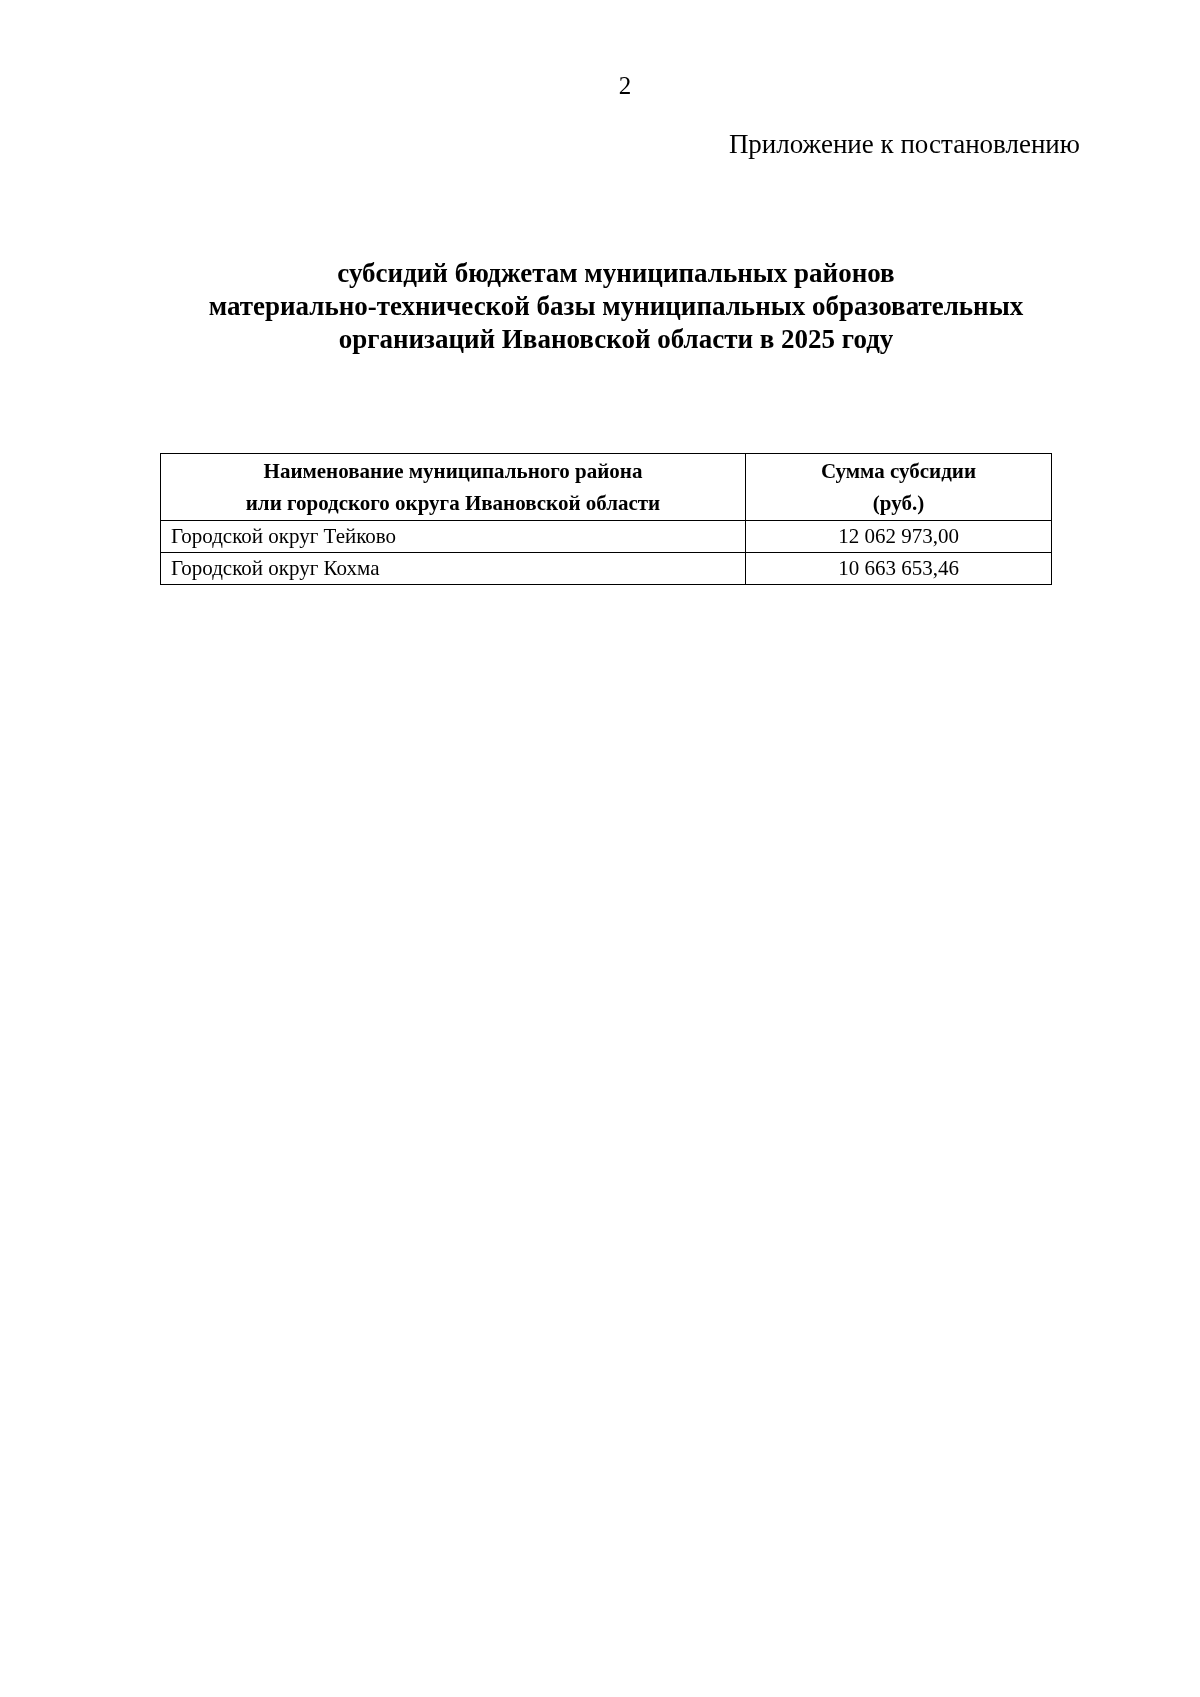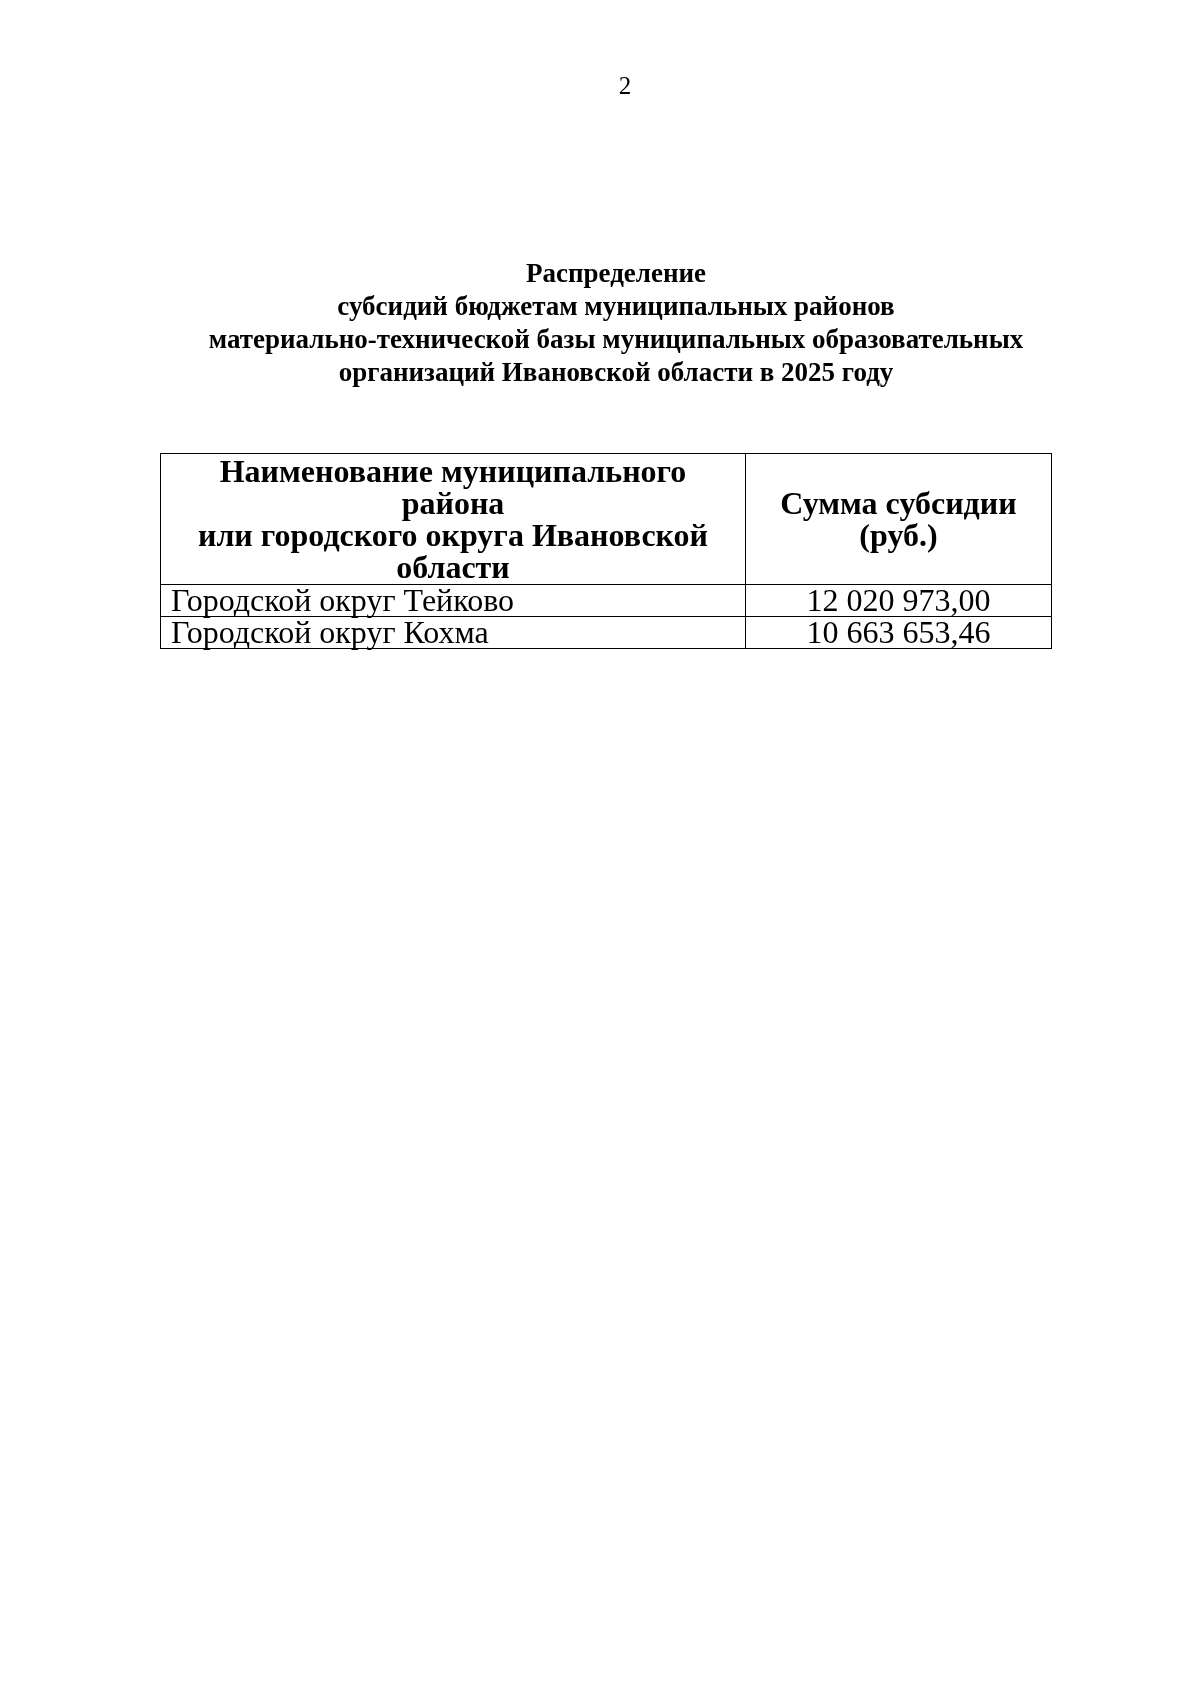--- a/index.html
+++ b/index.html
@@ -3,37 +3,37 @@
 <meta charset="utf-8">
 <style>
   html, body { margin: 0; padding: 0; background: #ffffff; }
   body { width: 1200px; height: 1697px; position: relative; overflow: hidden;
          font-family: "Liberation Serif", "DejaVu Serif", serif; color: #000; }
   .page-num { position: absolute; top: 72px; left: 0; width: 1250px; text-align: center; font-size: 25px; }
   .appendix { position: absolute; top: 128px; right: 120px; text-align: right; font-size: 27px; line-height: 33px; }
   .title { position: absolute; top: 257px; left: 160px; width: 912px; text-align: center;
            font-weight: bold; font-size: 27px; line-height: 33px; }
   .title div { white-space: nowrap; }
-  table.grid { position: absolute; top: 453px; left: 160px; width: 892px; border-collapse: collapse; font-size: 32px; }
+  table.grid { position: absolute; top: 453px; left: 160px; width: 892px; border-collapse: collapse; font-size: 21px; }
   table.grid td, table.grid th { border: 1.5px solid #000; padding: 0 10px; line-height: 31px; }
   table.grid th { font-weight: bold; text-align: center; line-height: 32px; padding: 1px 8px; }
   table.grid th.c1 { width: 568px; }
   table.grid td.name { text-align: left; }
   table.grid td.amount { text-align: center; }
 </style>
 </head>
 <body>
 
 <div class="page-num">2</div>
 
 <div class="appendix">
+  <div>Приложение к постановлению</div>
 </div>
 
 <div class="title">
-  <div>Распределение</div>
   <div>субсидий бюджетам муниципальных районов</div>
   <div>материально-технической базы муниципальных образовательных</div>
   <div>организаций Ивановской области в 2025 году</div>
 </div>
 
 <table class="grid">
   <thead>
     <tr>
       <th class="c1">
         <div>Наименование муниципального района</div>
@@ -41,20 +41,20 @@
       </th>
       <th>
         <div>Сумма субсидии</div>
         <div>(руб.)</div>
       </th>
     </tr>
   </thead>
   <tbody>
     <tr>
       <td class="name">Городской округ Тейково</td>
-      <td class="amount">12 020 973,00</td>
+      <td class="amount">12 062 973,00</td>
     </tr>
     <tr>
       <td class="name">Городской округ Кохма</td>
       <td class="amount">10 663 653,46</td>
     </tr>
   </tbody>
 </table>
 
 </body></html>

